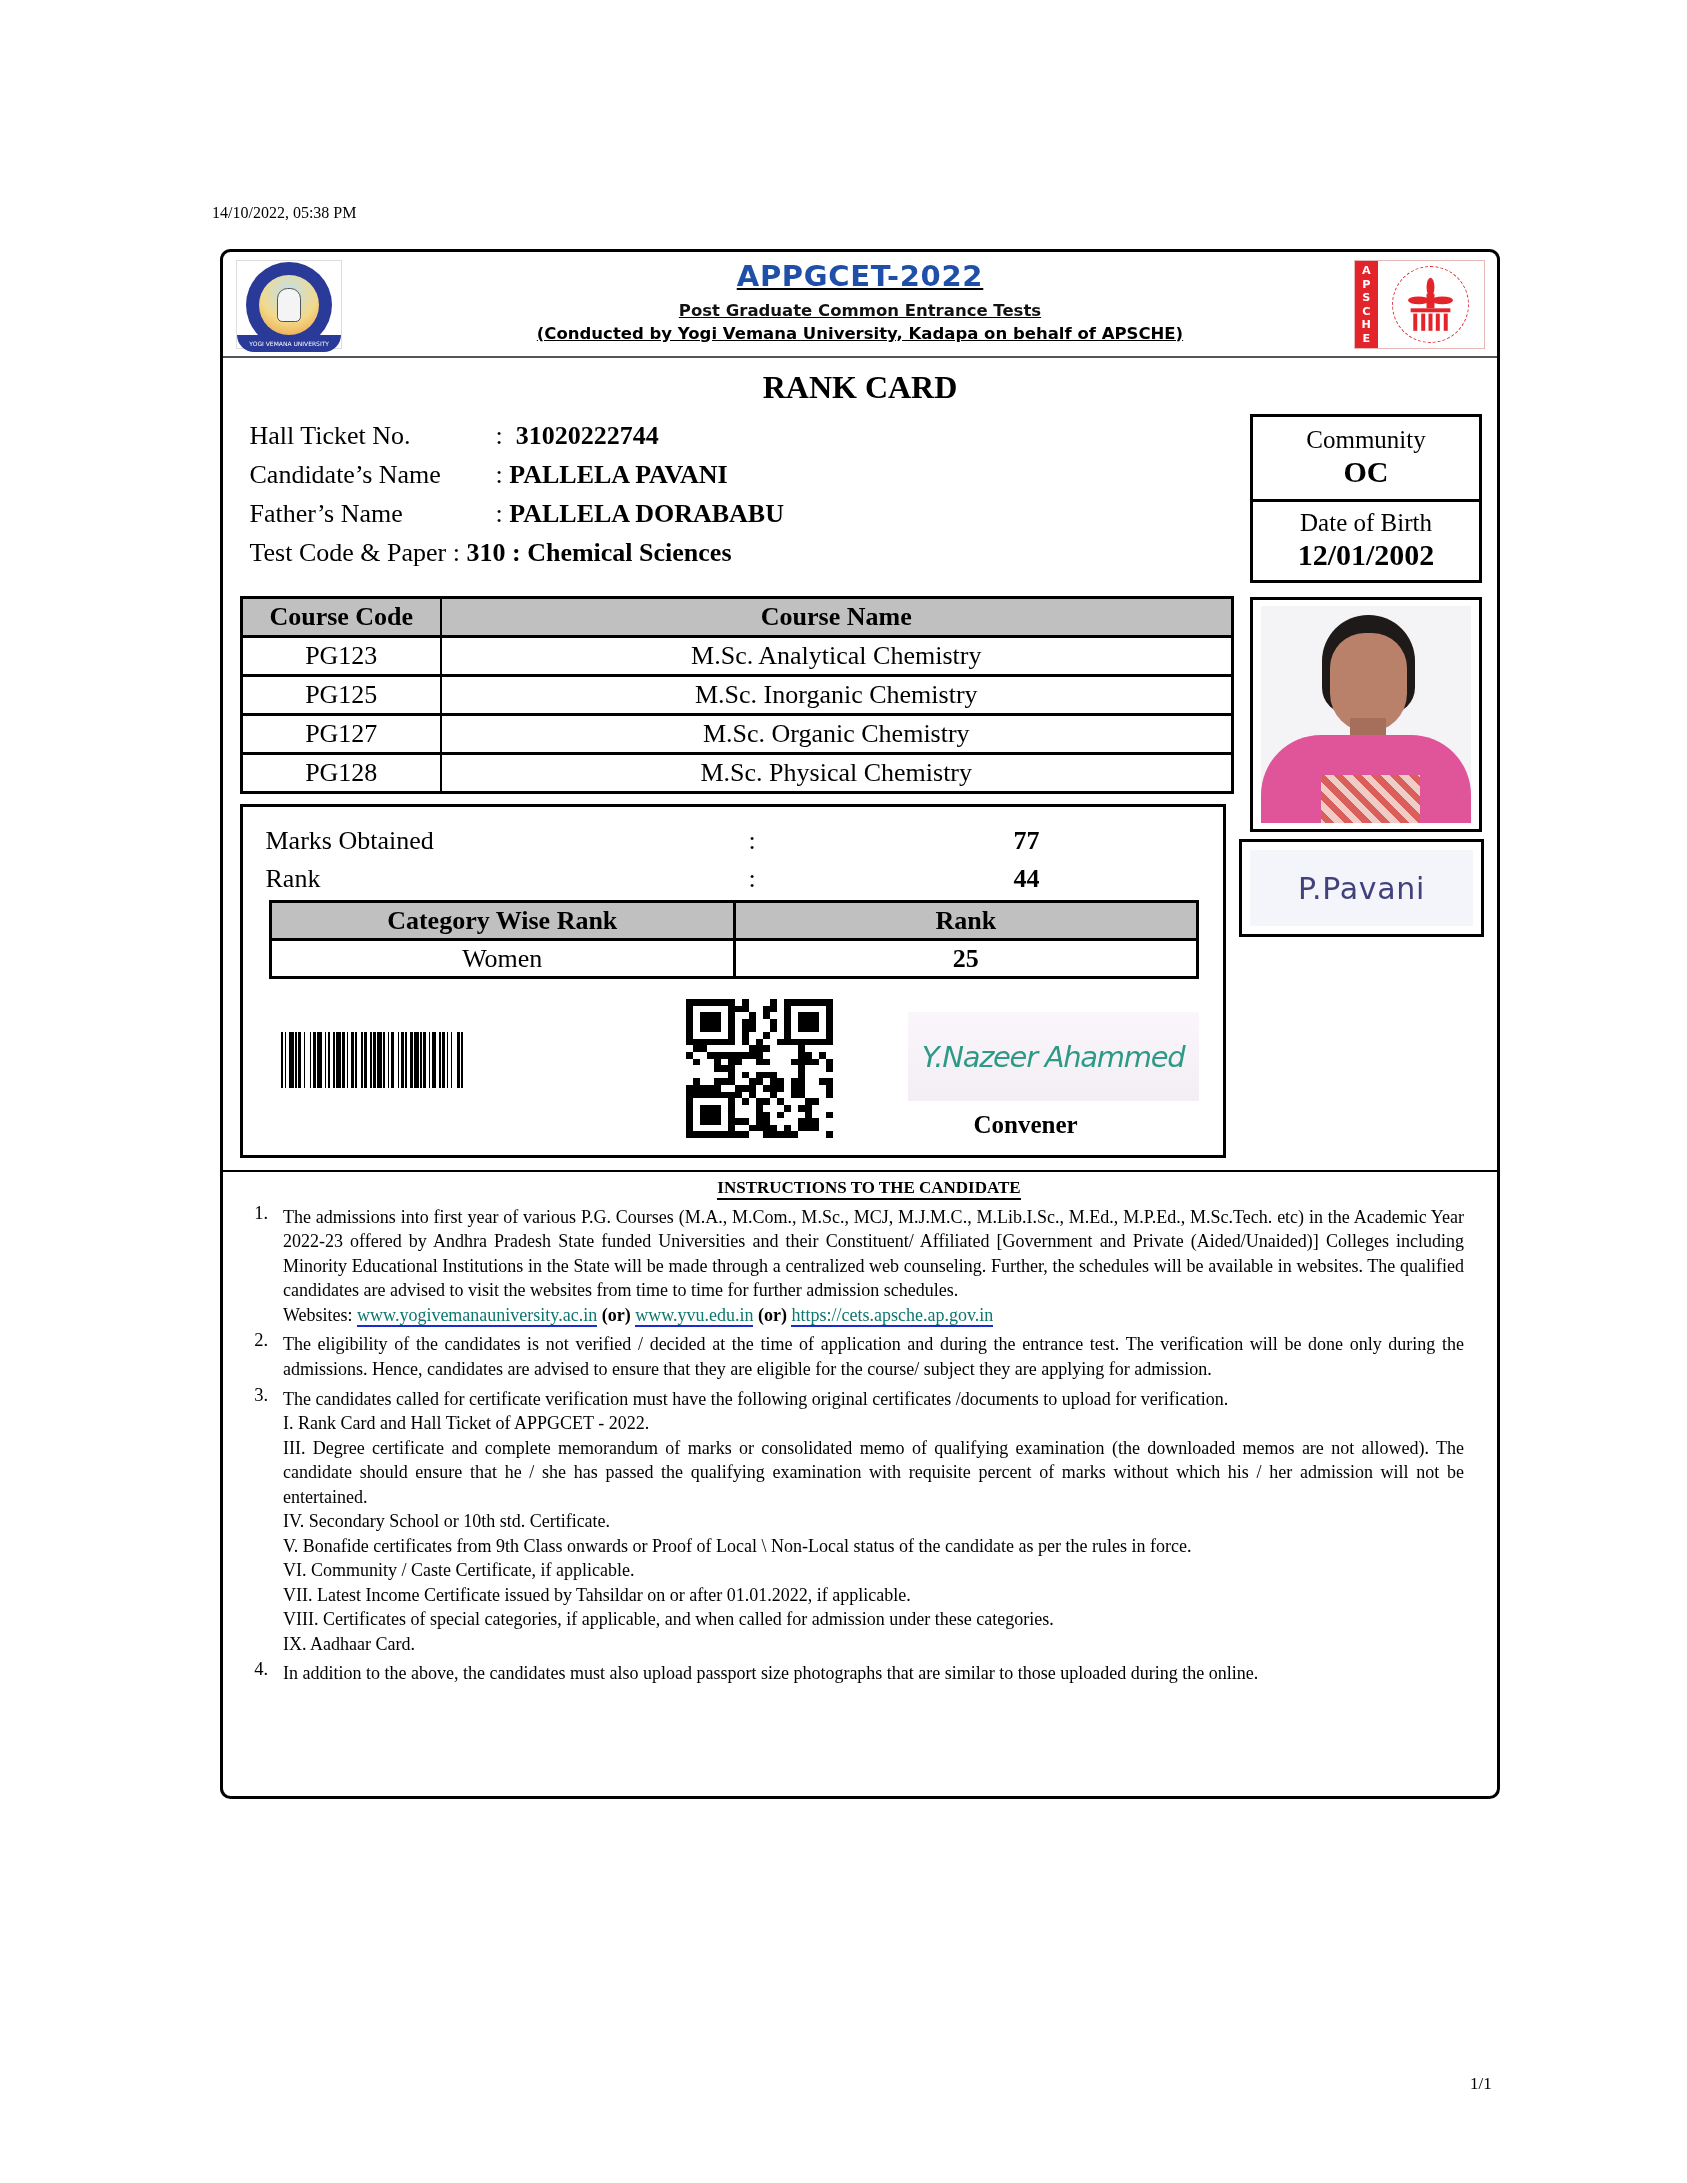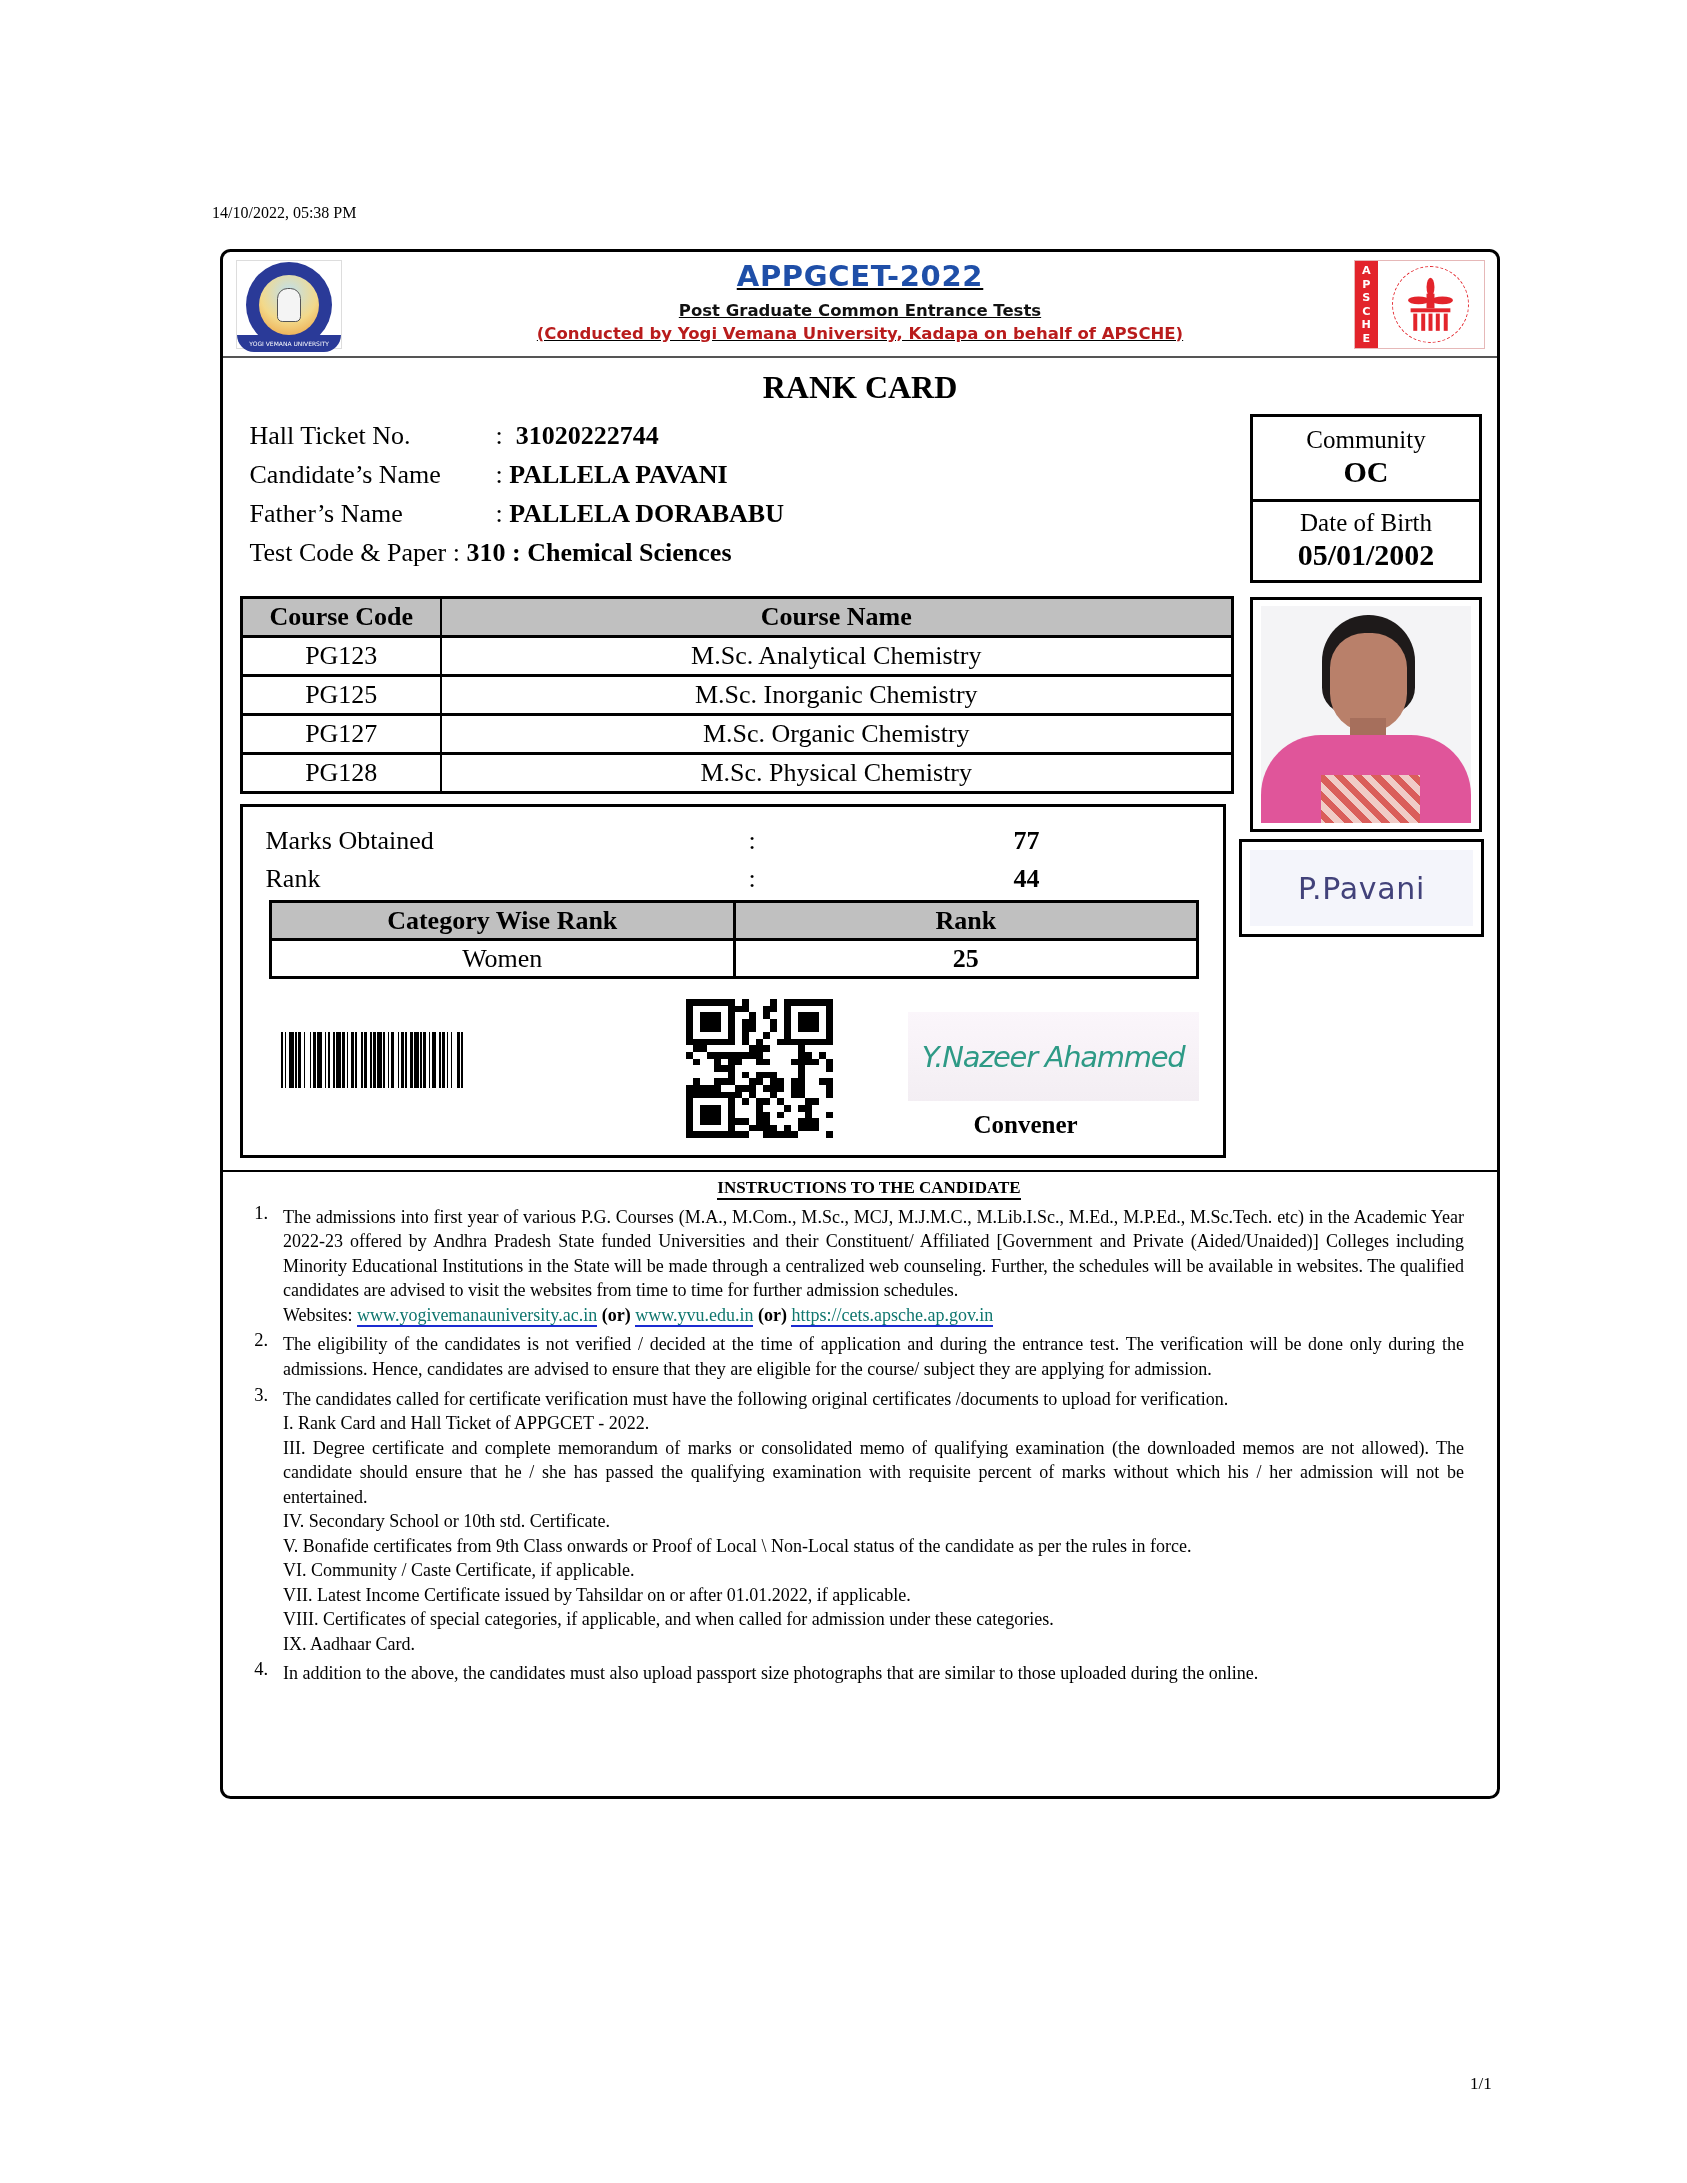--- a/index.html
+++ b/index.html
@@ -16,21 +16,21 @@
   .hdr { position: absolute; left: 0; top: 0; width: 100%; height: 106px;
          border-bottom: 2.6px double #555; }
   .logo-left { position: absolute; left: 13.2px; top: 8px; width: 106px; height: 89px;
                border: 0.7px solid #ddd; display: flex; align-items: center; justify-content: center; }
   .logo-right { position: absolute; right: 12px; top: 8px; width: 131px; height: 89px;
                 border: 1.3px solid #e6b8b8; display: flex; }
   .hdr-center { position: absolute; left: 0; right: 0; top: 6.6px; text-align: center;
                 font-family: "DejaVu Sans", "Liberation Sans", sans-serif; text-decoration: underline; }
   .hdr-title { font-size: 29px; font-weight: bold; color: #1f4fa8; letter-spacing: 0.7px; }
   .hdr-sub { font-size: 16.5px; font-weight: bold; color: #111; margin-top: 8px; }
-  .hdr-conducted { font-size: 16.5px; font-weight: bold; color: #b91c1c; margin-top: 4px; }
+  .hdr-conducted { font-size: 16.5px; font-weight: bold; color: #000000; margin-top: 4px; }
 
   .uni-seal { width: 86px; height: 86px; border-radius: 50%; background: #2a3a98;
               display: flex; align-items: center; justify-content: center; position: relative; }
   .uni-seal-inner { width: 60px; height: 60px; border-radius: 50%;
                     background: radial-gradient(circle at 50% 30%, #bfe0f0 0%, #f3d98a 55%, #eb9b3c 100%);
                     display: flex; align-items: center; justify-content: center; }
   .uni-figure { width: 24px; height: 34px; background: #f4f4f4; border-radius: 10.6px 10.6px 5.3px 5.3px; border: 1.3px solid #555; }
   .uni-ribbon { position: absolute; bottom: -4px; left: -9.3px; right: -9.3px; height: 17px;
                 background: #2a3a98; border-radius: 0 0 26.5px 26.5px; color: #fff; font-size: 6px;
                 text-align: center; line-height: 17px; font-family: "DejaVu Sans", sans-serif; }
@@ -176,21 +176,21 @@
     </div>
   </div>
 
   <div class="comm-box">
     <div class="comm-cell">
       <div class="comm-label">Community</div>
       <div class="comm-val">OC</div>
     </div>
     <div class="comm-cell">
       <div class="comm-label">Date of Birth</div>
-      <div class="comm-val">05/01/2002</div>
+      <div class="comm-val">12/01/2002</div>
     </div>
   </div>
 
   <table class="course-tbl">
     <thead>
       <tr>
         <th class="c1">Course Code</th>
         <th>Course Name</th>
       </tr>
     </thead>

